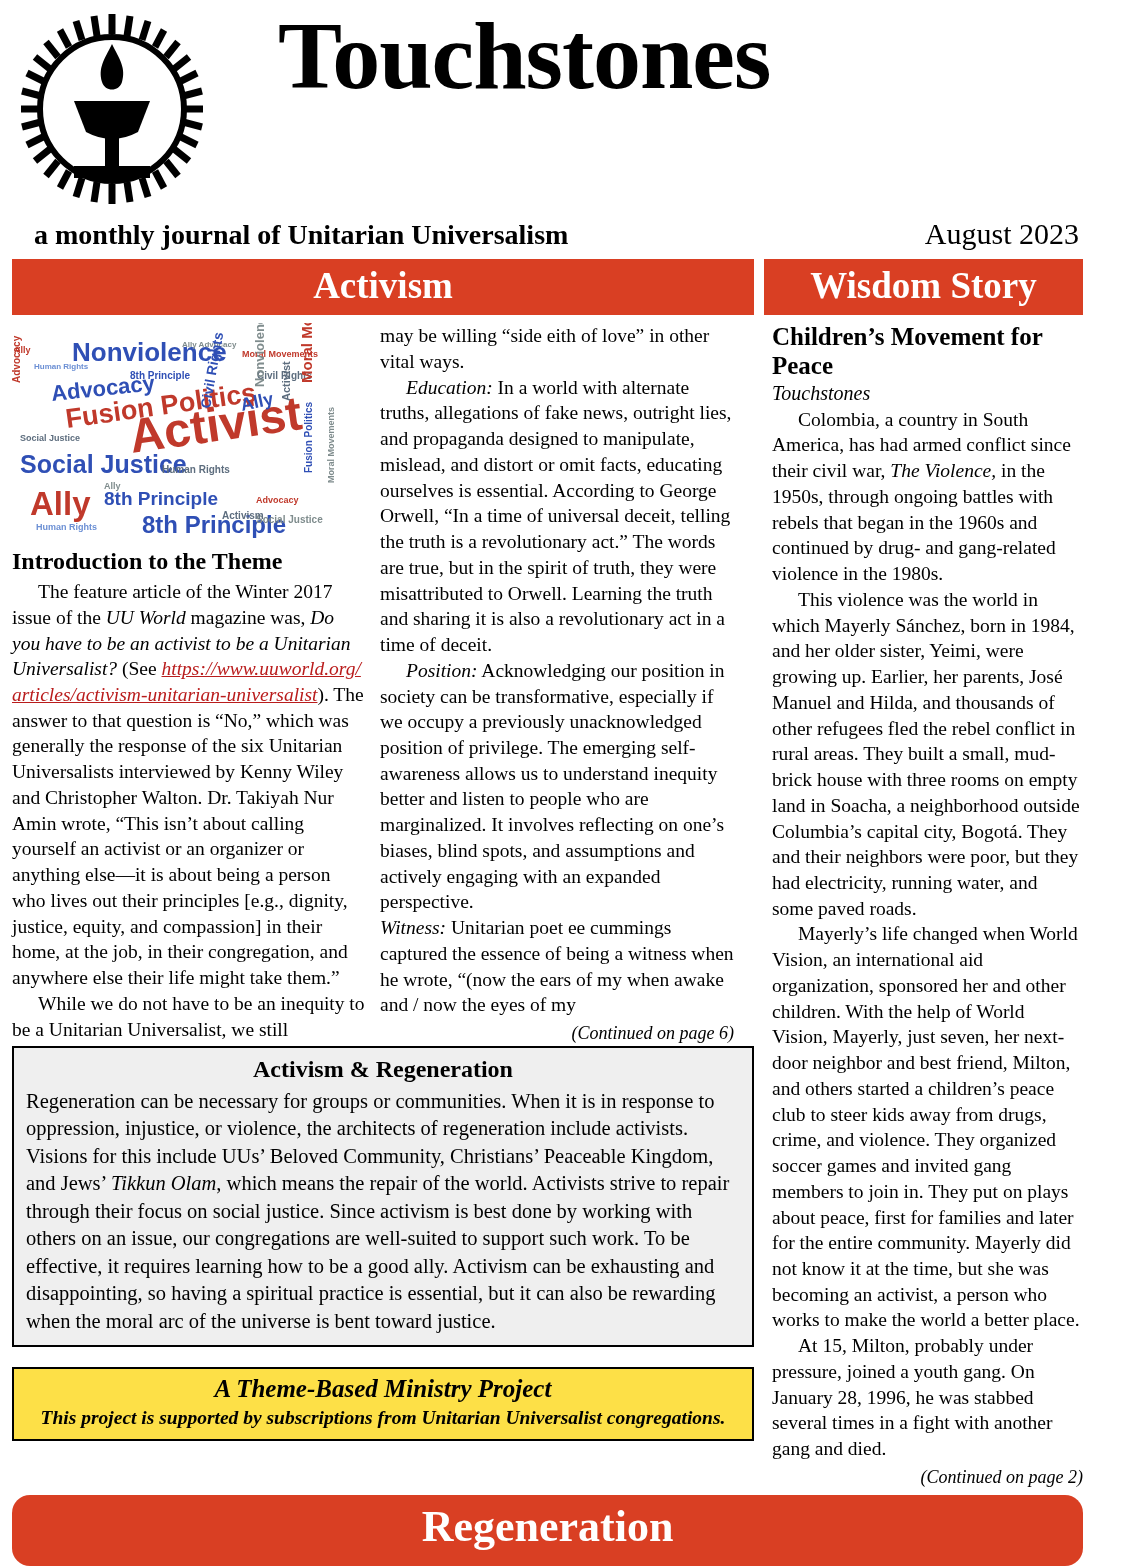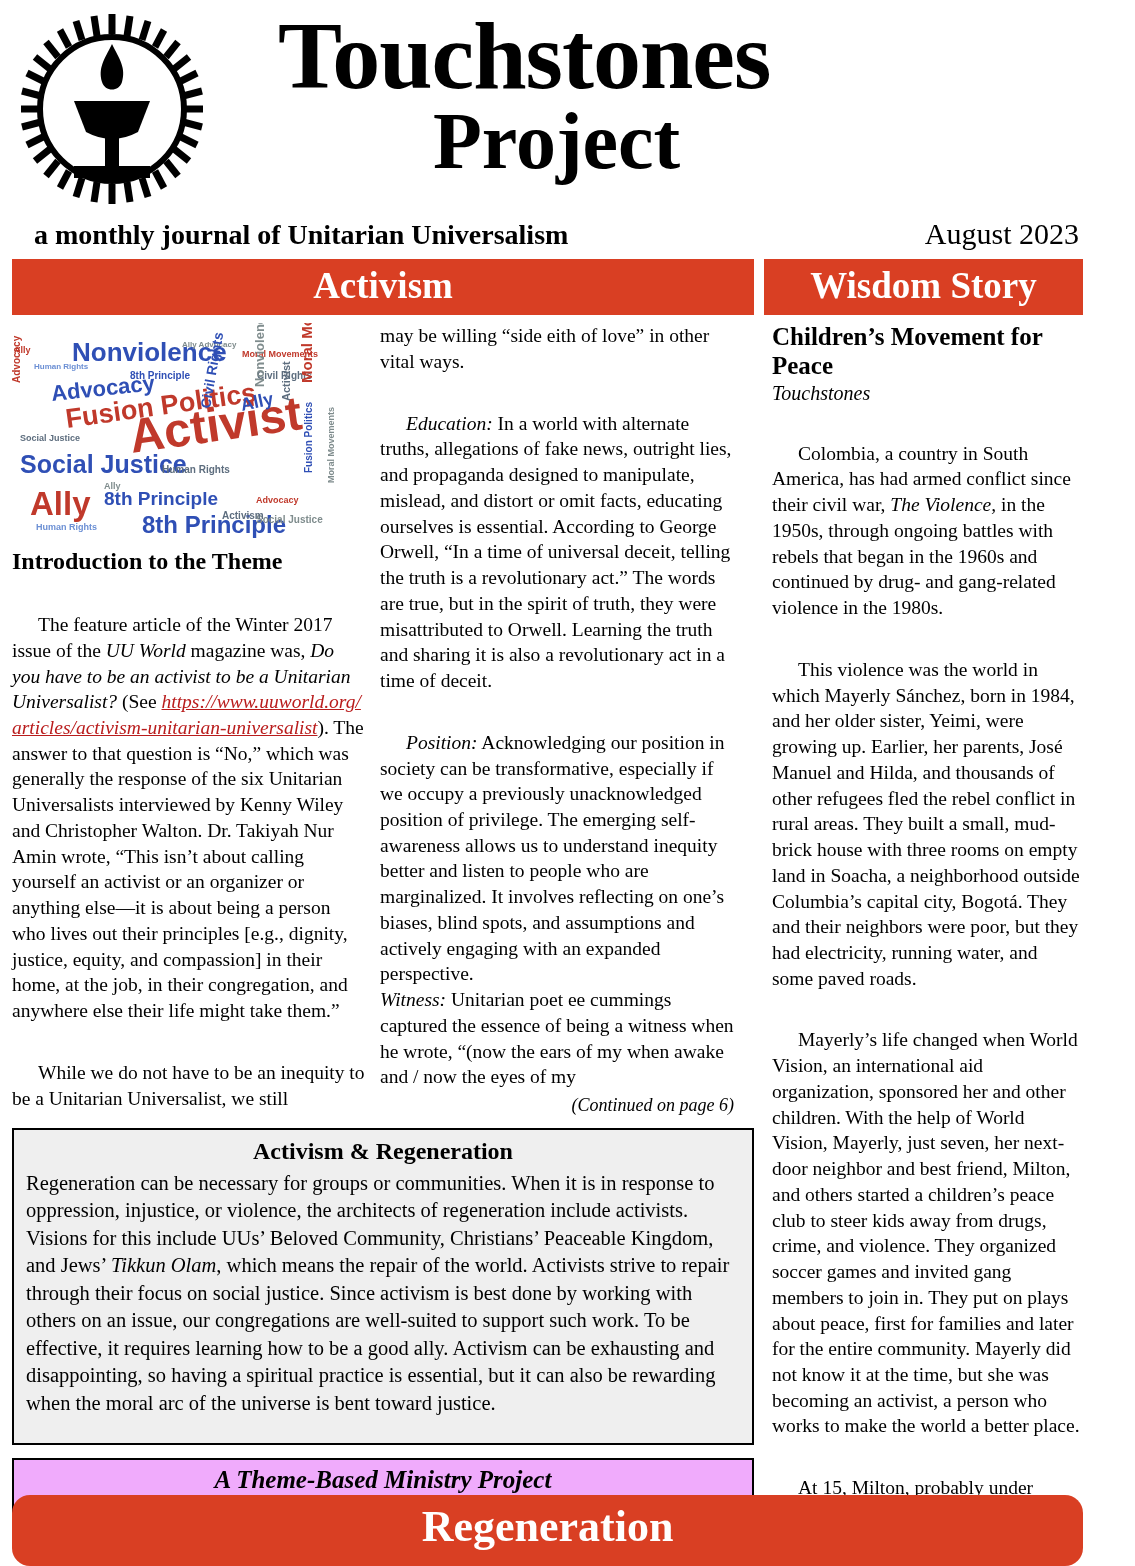--- a/index.html
+++ b/index.html
@@ -47,36 +47,36 @@
 
   
   .content{display:flex;gap:12px;margin-top:8px;}
   .left-zone{width:742px;flex:0 0 742px;}
   .right-zone{flex:1;border-left:0px solid #000;padding-left:6px;}
 
   .two-col{display:flex;gap:14px;}
   .col{width:354px;flex:0 0 354px;}
 
   p{margin:0;font-size:19.5px;line-height:1.32;text-align:left;}
-  p.ind{text-indent:26px;margin-top:36px;}
+  p.ind{text-indent:26px;}
   .wordcloud{width:352px;height:218px;display:block;margin-bottom:6px;}
   h2.sec{font-size:24px;font-weight:bold;margin:2px 0 3px 0;line-height:1.2;}
   h3.story-title{font-size:25px;font-weight:bold;margin:0 0 1px 0;line-height:1.15;}
   .byline{font-style:italic;font-size:20px;margin:0 0 2px 0;}
   .cont{font-style:italic;font-size:18px;text-align:right;margin-top:4px;}
   a.ln{color:#b91c1c;text-decoration:underline;font-style:italic;word-break:break-all;}
   em{font-style:italic;}
 
   
   .box{
-    border:2px solid #000;background:#efefef;margin-top:10px;padding:8px 12px 26px 12px;
+    border:2px solid #000;background:#efefef;padding:8px 12px 10px 12px;
   }
   .box h2{text-align:center;font-size:24px;font-weight:bold;margin:0 0 5px 0;}
   .box p{font-size:20.5px;line-height:1.34;}
-  .box2{border:2px solid #000;background:#f0abfc;margin-top:13px;padding:6px 12px 8px 12px;text-align:center;}
+  .box2{border:2px solid #000;background:#fde047;margin-top:20px;padding:6px 12px 8px 12px;text-align:center;}
   .box2 h2{font-size:25px;font-weight:bold;font-style:italic;margin:0 0 2px 0;}
   .box2 p{font-size:19.5px;font-weight:bold;font-style:italic;text-align:center;}
 
   
   .bottom-banner{
     position:absolute;left:12px;right:12px;bottom:0;
     background:#d93f23;color:#fff;text-align:center;
     font-weight:bold;font-size:44px;line-height:1.2;padding:6px 0 12px 0;border-radius:18px;
   }
 </style>
@@ -137,21 +137,20 @@
           <rect x="93" y="126" width="14" height="36" fill="#000"></rect>
 
           <rect x="62" y="160" width="76" height="12" fill="#000"></rect>
 
           <path d="M100 38 C108 54 114 62 110 76 C107 86 93 86 90 76 C86 62 92 54 100 38 Z" fill="#000"></path>
         </g>
       </svg>
     </div>
     <div class="titleblock">
       <div class="title-main">Touchstones</div>
-      <div class="title-sub">Project</div>
     </div>
   </div>
 
   <div class="subline">
     <div class="journal-line">a monthly journal of Unitarian Universalism</div>
     <div class="issue-date">August 2023</div>
   </div>
 
   <div class="banner-row">
     <div class="banner banner-left">Activism</div>

